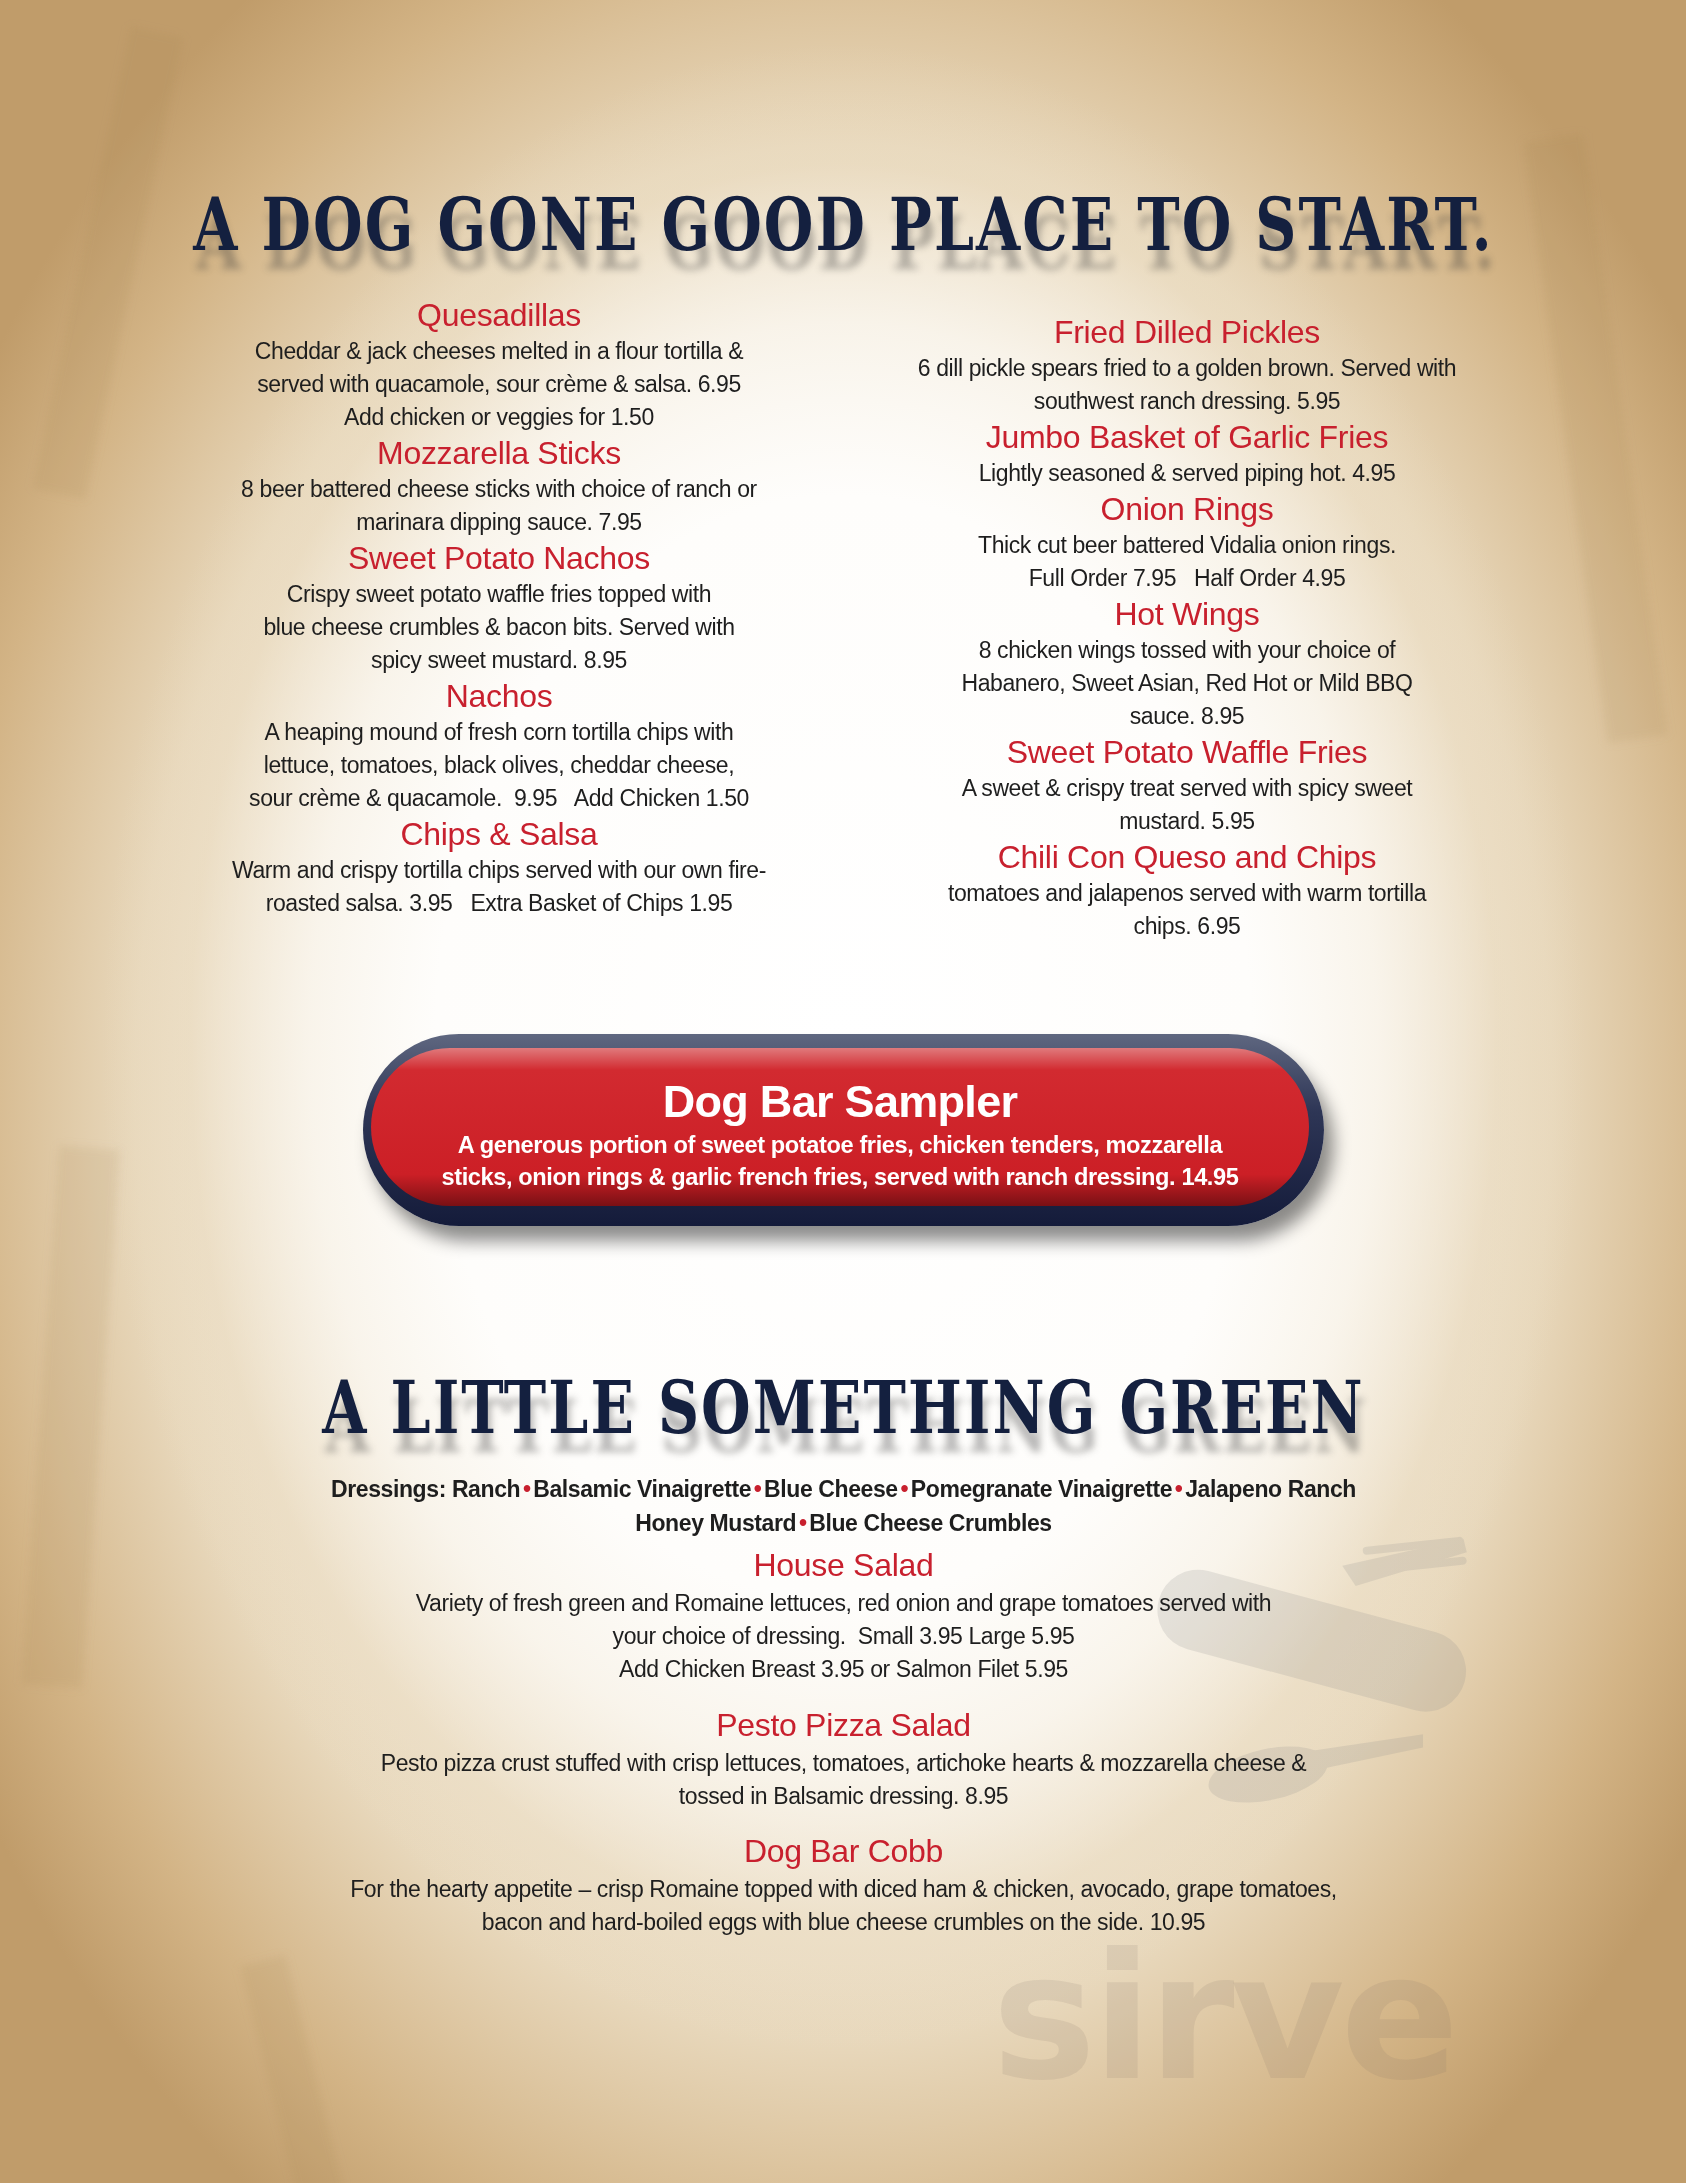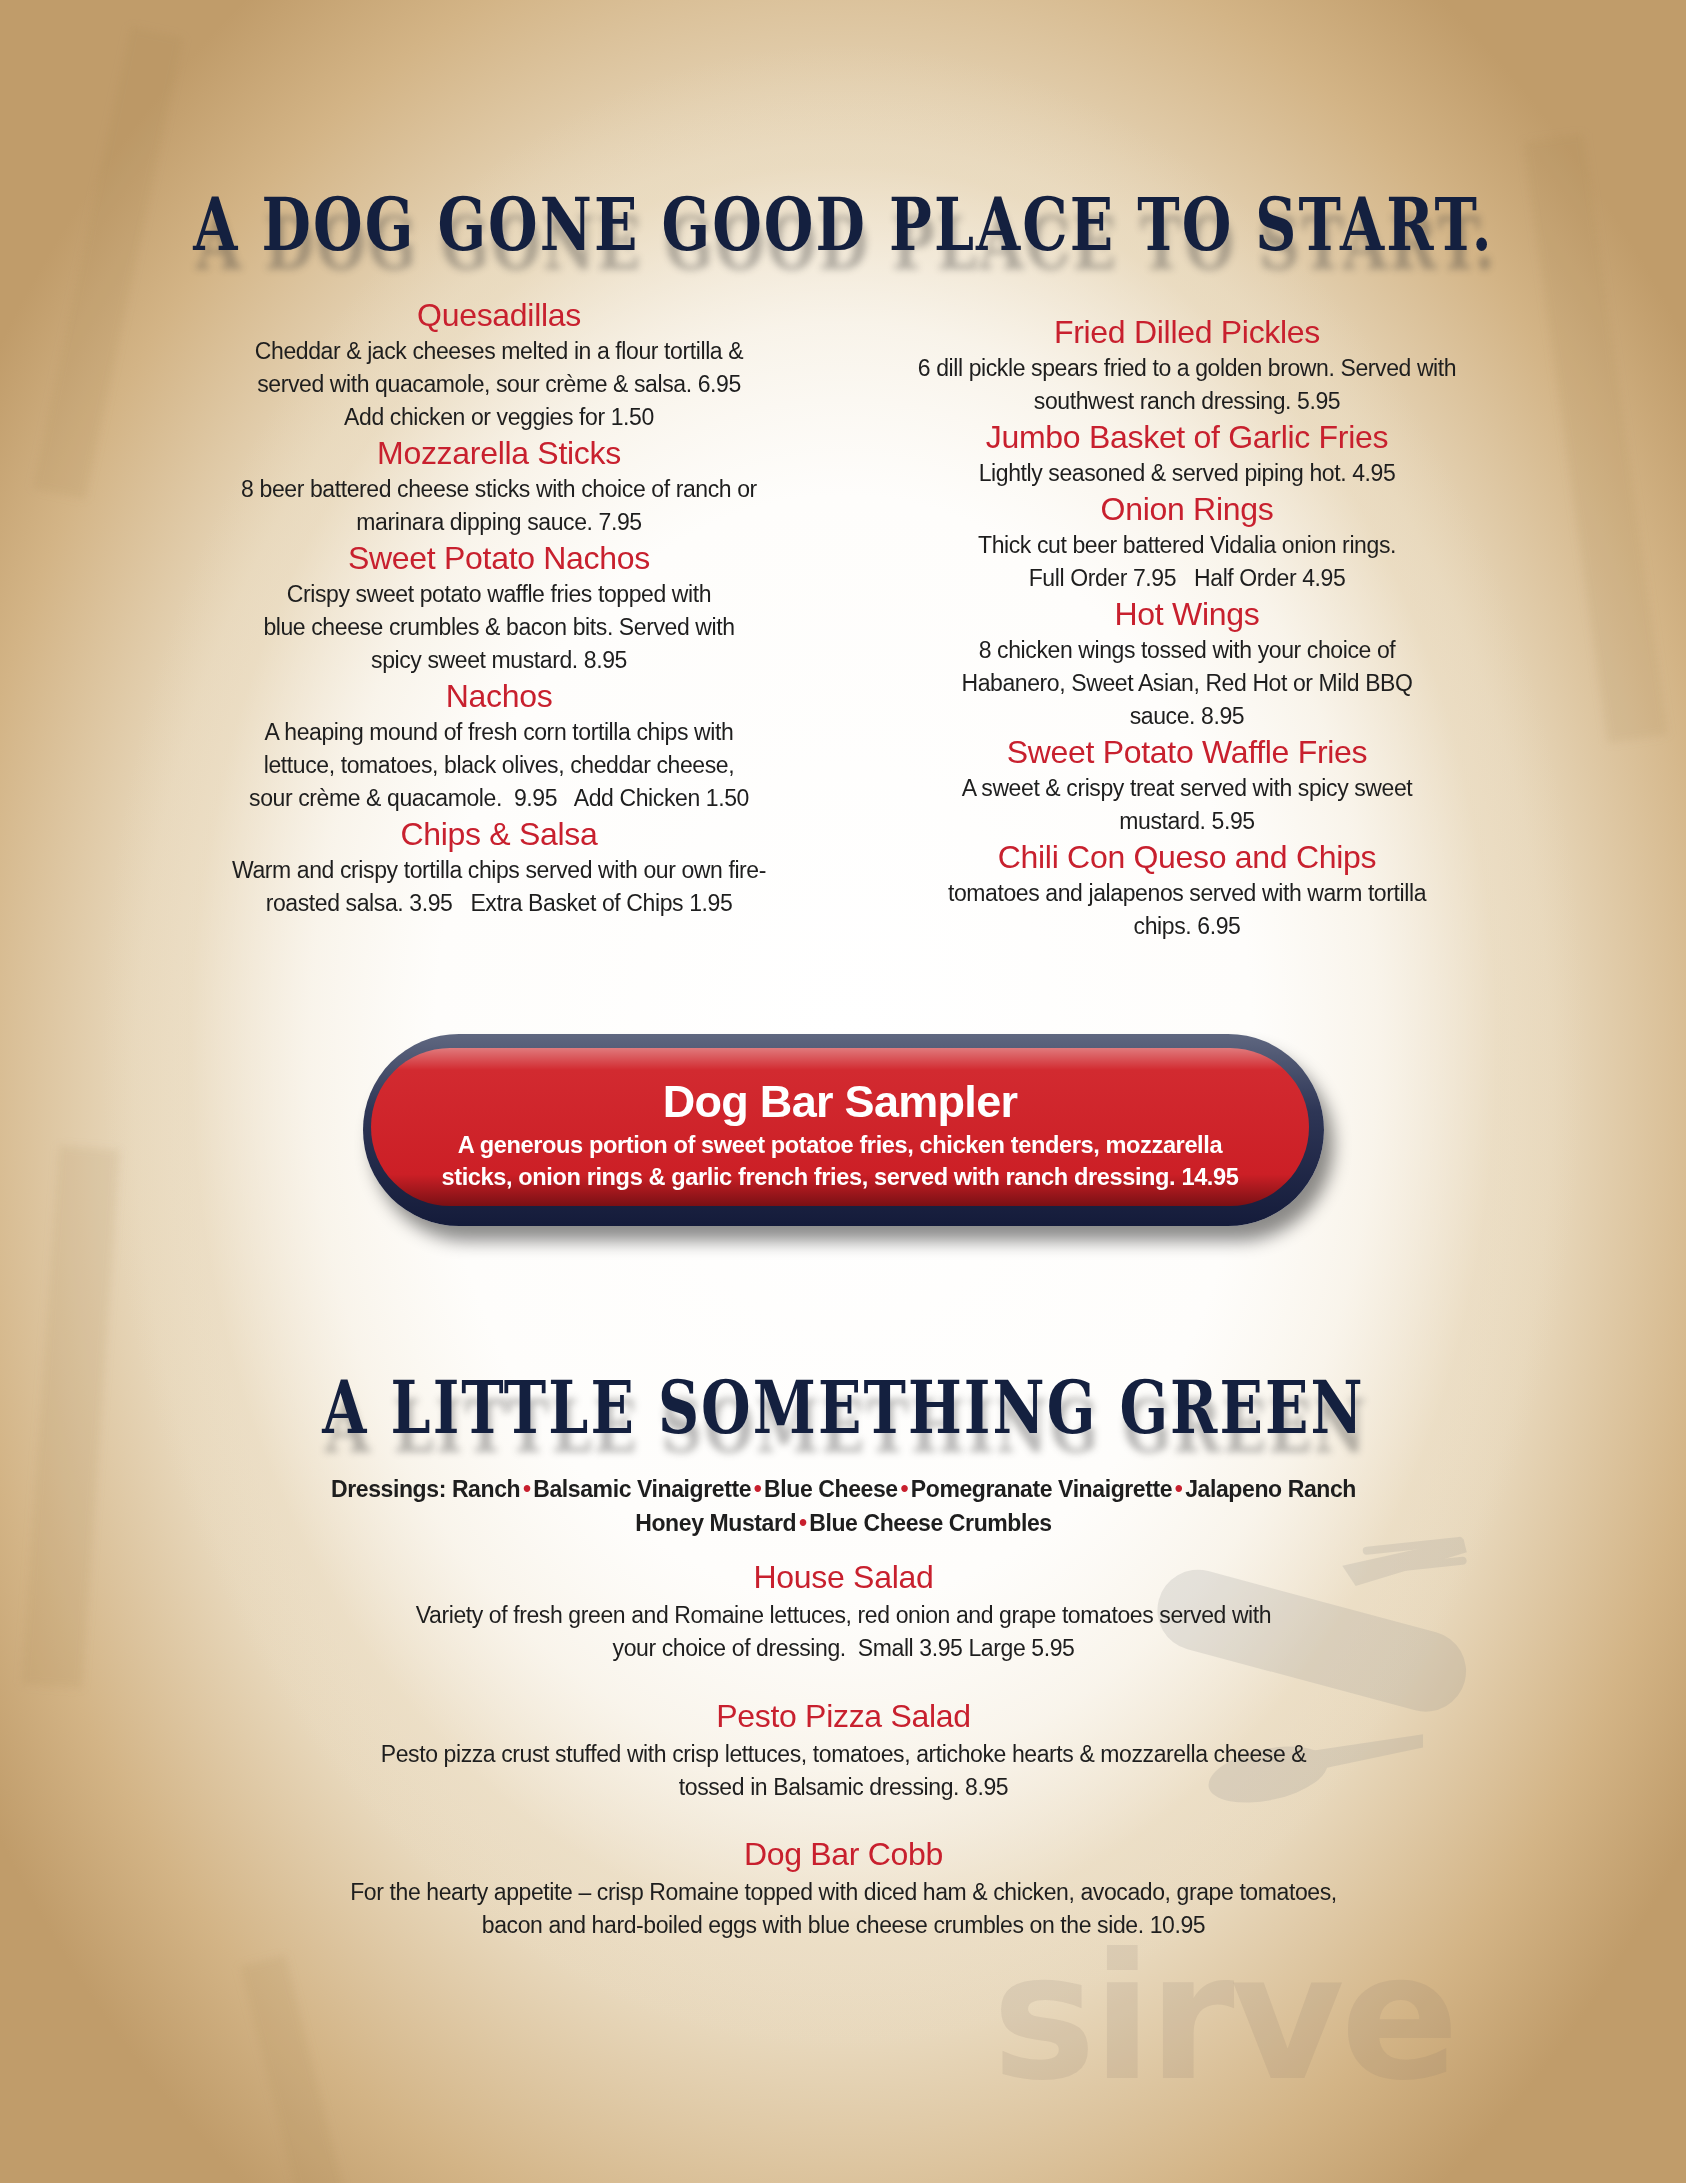--- a/index.html
+++ b/index.html
@@ -82,21 +82,21 @@
 
   
   .salads {
     position: absolute; left: 169px; width: 1349px; top: 1472px; text-align: center;
   }
   .dressings {
     color: #1e1e1e; font-weight: bold; font-size: 23px; line-height: 34px; letter-spacing: -0.4px;
   }
   .dressings span.line { display: block; }
   .bullet { color: #c8202e; padding: 0 2.7px; }
-  .salad { margin-top: 16px; }
+  .salad { margin-top: 4px; }
   .salad .item-name { line-height: 43px; }
   .salad-gap { height: 13.5px; }
 </style>
 </head>
 <body>
 
 <div class="paper"></div>
 <div class="crease" style="left:81px;top:27px;width:54px;height:472px;transform:rotate(12deg);"></div>
 <div class="crease" style="left:1565px;top:135px;width:61px;height:607px;transform:rotate(-8deg);"></div>
 <div class="crease" style="left:270px;top:1957px;width:47px;height:256px;transform:rotate(-14deg);"></div>
@@ -223,20 +223,21 @@
     <span class="line">
       <span>Honey Mustard</span><span class="bullet">•</span><span>Blue Cheese Crumbles</span>
     </span>
   </div>
 
   <div class="item salad">
     <span class="item-name">House Salad</span>
     <span class="item-desc">
       <span>Variety of fresh green and Romaine lettuces, red onion and grape tomatoes served with</span>
       <span style="white-space:pre;">your choice of dressing.  Small 3.95 Large 5.95</span>
+      <span>Add Chicken Breast 3.95 or Salmon Filet 5.95</span>
     </span>
   </div>
   <div class="salad-gap"></div>
   <div class="item salad">
     <span class="item-name">Pesto Pizza Salad</span>
     <span class="item-desc">
       <span>Pesto pizza crust stuffed with crisp lettuces, tomatoes, artichoke hearts &amp; mozzarella cheese &amp;</span>
       <span>tossed in Balsamic dressing. 8.95</span>
     </span>
   </div>

